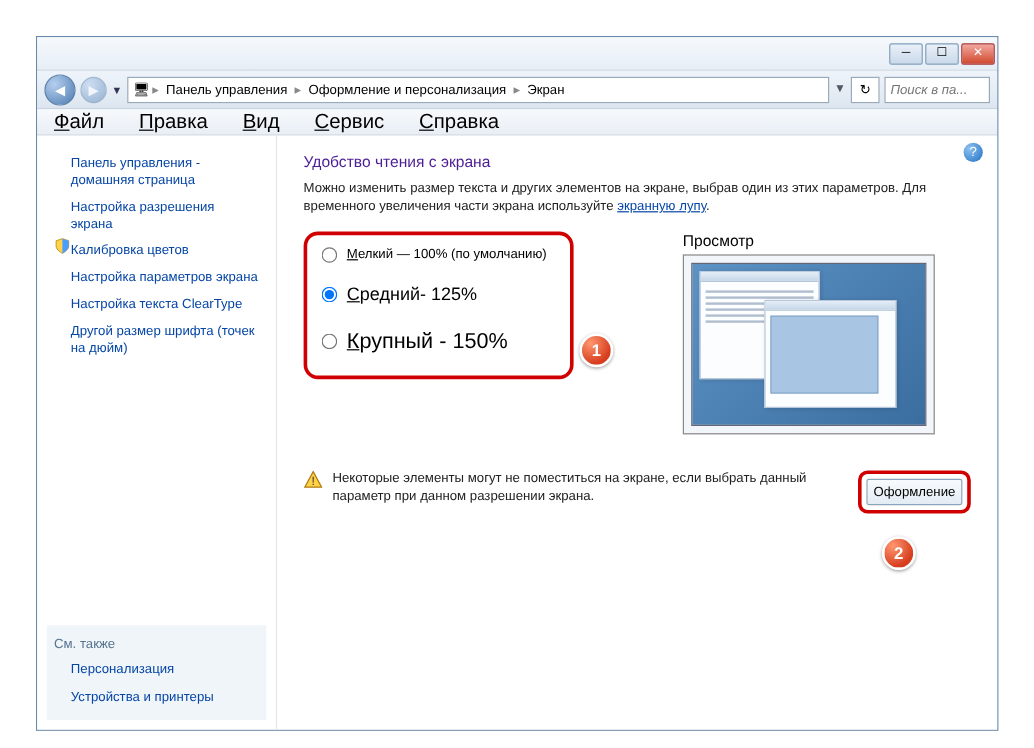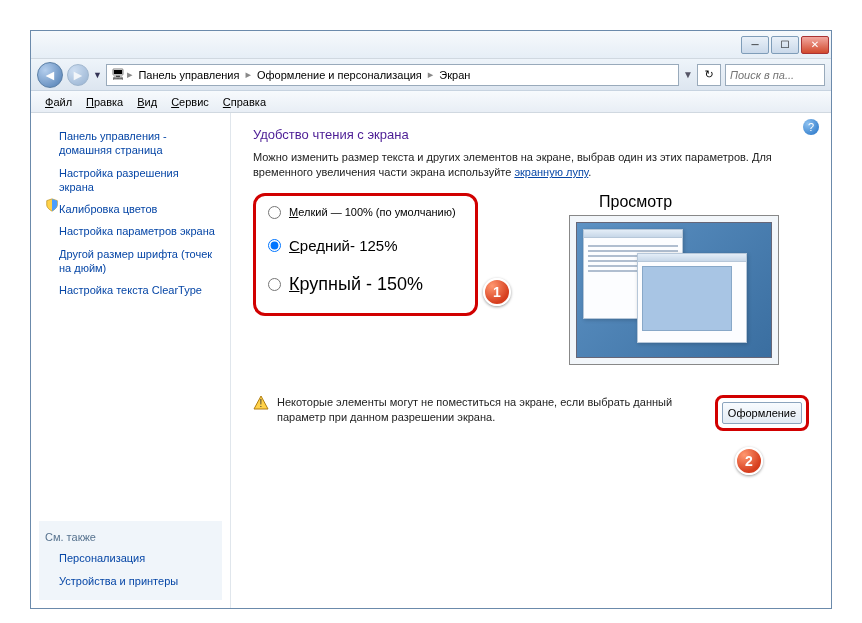--- a/index.html
+++ b/index.html
@@ -12,23 +12,23 @@
 .tcaption button { width: 28px; height: 18px; border: 1px solid #7f9db9; border-radius: 2px; background: linear-gradient(#e9f0f8,#cad9ea); font-size: 10px; line-height: 1; cursor: pointer; }
 .tcaption .close { background: linear-gradient(#f2a8a0,#d1492d); border-color:#a33; color:#fff; }
 
 .addr-bar { height: 32px; background: linear-gradient(#eef4fa,#dde6f0); display:flex; align-items:center; padding:0 6px; gap:4px; border-bottom:1px solid #c7d3e0; }
 .navbtn { width:26px; height:26px; border-radius:50%; border:1px solid #5a7fa6; background: radial-gradient(circle at 30% 30%, #b5cfee, #4d7bb1); display:flex; align-items:center; justify-content:center; color:#fff; font-size:14px; cursor:pointer; }
 .navbtn.fwd { opacity:.5; width:22px; height:22px; }
 .bc { flex:1; height:22px; background:#fff; border:1px solid #9ab; display:flex; align-items:center; font-size:11px; padding:0 4px; gap:2px; }
 .bc .crumb { padding:2px 4px; cursor:pointer; }
 .bc .sep { color:#888; }
 .refresh { width:24px; height:22px; border:1px solid #9ab; background:#fff; font-size:11px; cursor:pointer; }
-.search { width:100px; height:22px; border:1px solid #9ab; background:#fff; font-size:11px; font-style:italic; color:#888; padding:0 4px; }
-
-.menubar { height:22px; background:linear-gradient(#f7fafd,#e8eef5); display:flex; align-items:center; gap:2px; padding:0 8px; font-size:11px; border-bottom:1px solid #d0d8e0; }
+.search { width:88px; height:22px; border:1px solid #9ab; background:#fff; font-size:11px; font-style:italic; color:#888; padding:0 4px; }
+
+.menubar { height:22px; background:linear-gradient(#f7fafd,#e8eef5); display:flex; align-items:center; gap:17px; padding:0 8px; font-size:17px; border-bottom:1px solid #d0d8e0; }
 .menubar .menu { padding:2px 6px; cursor:pointer; text-decoration: underline; text-decoration-color: transparent; }
 .menubar .menu:first-letter { text-decoration: underline; }
 
 .content { display:flex; height: calc(100% - 82px); }
 
 .sidebar { width:200px; background:#fff; border-right:1px solid #e0e6ec; padding:12px 8px; font-size:11px; position:relative; }
 .sidebar a { display:block; color:#0646a6; text-decoration:none; padding:4px 6px 4px 20px; line-height:1.3; cursor:pointer; }
 .shield { position:absolute; left:6px; width:14px; height:14px; }
 .shield svg { width:14px; height:14px; }
 .see-also { position:absolute; bottom:8px; left:8px; right:8px; background:#f0f5fa; padding:8px 0; }
@@ -42,21 +42,21 @@
 
 .radio-box { border:3px solid #d10000; border-radius:12px; width:225px; padding:10px 12px 18px; position:relative; float:left; }
 .radio-box label { display:flex; align-items:center; gap:8px; cursor:pointer; }
 .radio-box input { cursor:pointer; }
 .rad-small { font-size:11px; }
 .rad-med { font-size:15px; padding:18px 0 10px; }
 .rad-big { font-size:18px; padding-top:10px; }
 .under { text-decoration:underline; }
 
 .preview { float:right; width:230px; margin-right: 10px; }
-.preview .plabel { font-size:16px; margin-bottom:4px;margin-left:30px; }
+.preview .plabel { font-size:13px; margin-bottom:4px; }
 .preview .pframe { width:210px; height:150px; border:1px solid #888; padding:6px; background:#f2f6fa; position:relative; }
 .minidesktop { width:100%; height:100%; background: linear-gradient(135deg,#5d92c4 0%,#3a6ea0 100%); border:1px solid #667; position:relative; }
 .miniwin { position:absolute; border:1px solid #b6c7d9; background:#fcfdff; box-shadow: 1px 1px 4px rgba(0,0,0,.2); }
 .miniwin .mbar { height:8px; background:linear-gradient(#e3edf7,#c7d7e8); border-bottom:1px solid #b6c7d9; }
 .miniwin.a { left:6px; top:6px; width:100px; height:90px; }
 .miniwin.b { left:60px; top:30px; width:110px; height:90px; }
 .minilines { padding:4px; }
 .minilines div { height:2px; background:#b0bed0; margin:3px 0; }
 .minirect { margin:4px; width:90px; height:65px; background:#a8c5e4; border:1px solid #88a8c8; }
 
@@ -120,22 +120,22 @@
       <div style="position:relative">
         <span class="shield">
           <svg viewBox="0 0 16 16">
               <path d="M8 1 L14 3 V8 C14 12 8 15 8 15 C8 15 2 12 2 8 V3 Z" fill="#ffd24a" stroke="#b88a10" stroke-width="0.8"></path>
               <path d="M8 1 L14 3 V8 C14 12 8 15 8 15 V1 Z" fill="#4a9eff"></path>
             </svg>
         </span>
         <a>Калибровка цветов</a>
       </div>
       <a>Настройка параметров экрана</a>
+      <a>Настройка текста ClearType</a>
       <a>Другой размер шрифта (точек на дюйм)</a>
-      <a>Настройка текста ClearType</a>
 
       <div class="see-also">
         <div class="hdr">См. также</div>
         <a>Персонализация</a>
         <a>Устройства и принтеры</a>
       </div>
     </div>
 
     <div class="main">
       <div class="help-icon">?</div>

